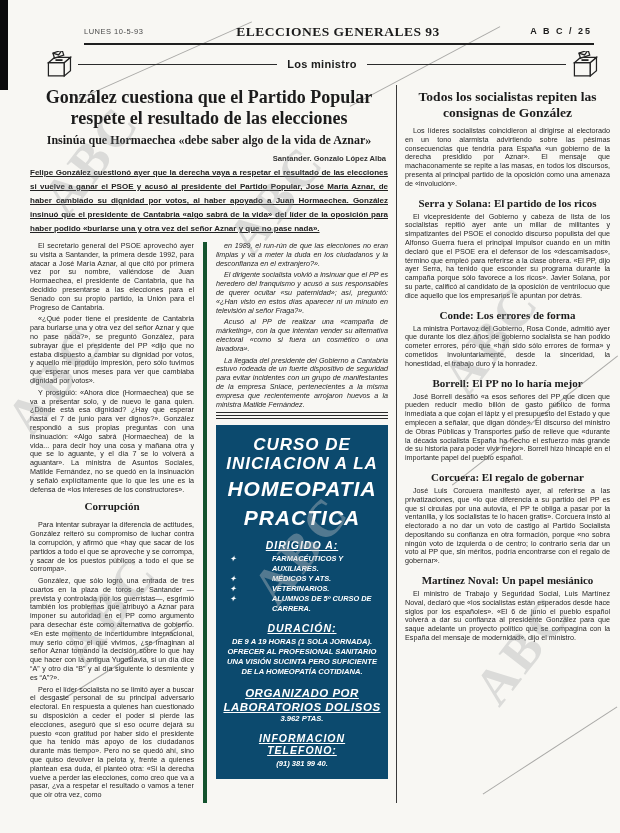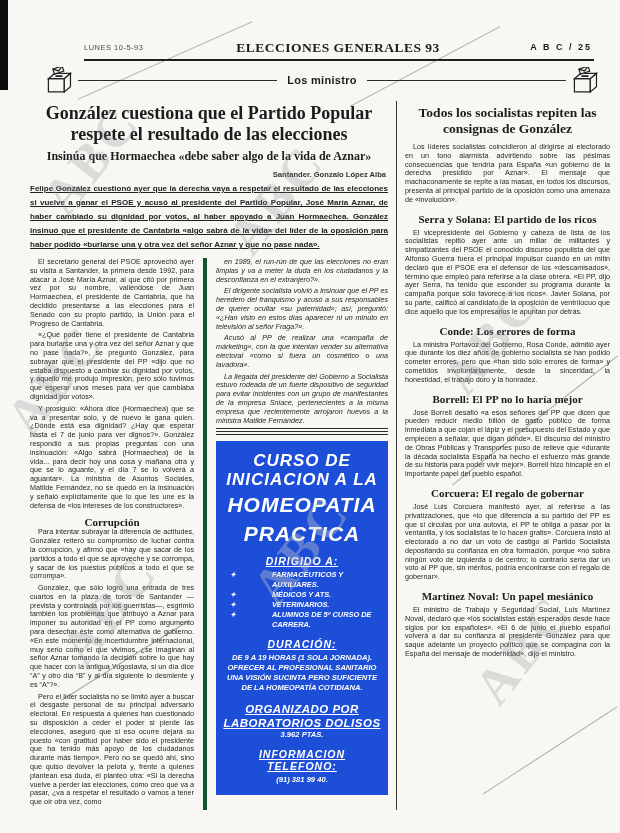--- a/index.html
+++ b/index.html
@@ -3,21 +3,21 @@
 <meta charset="utf-8">
 <style>
   html,body{margin:0;padding:0;background:#888;}
   .page{
     position:relative;width:620px;height:833px;margin:0 auto;
     background:#f8f7f3;color:#1c1c1c;overflow:hidden;
     font-family:"Liberation Sans",sans-serif;
   }
   .corner-bar{position:absolute;left:0;top:0;width:8px;height:90px;background:#0b0b0b;}
   
-  .masthead{position:relative;height:16px;margin:40px 28px 0 84px;}
+  .masthead{position:relative;height:16px;margin:24px 28px 0 84px;}
   .m-date{position:absolute;left:0;top:3px;font-size:7.5px;color:#4a4a4a;letter-spacing:.5px;}
   .m-title{position:absolute;left:0;right:0;text-align:center;top:0;
     font-family:"Liberation Serif",serif;font-weight:bold;font-size:13.5px;letter-spacing:.5px;}
   .m-pageref{position:absolute;right:0;top:2px;font-weight:bold;font-size:9px;letter-spacing:2px;}
   .m-rule{height:0;border-bottom:2.2px solid #1f1f1f;margin:3px 26px 0 84px;}
   .section-bar{display:flex;align-items:center;height:34px;margin:2px 16px 0 40px;}
   .sb-line{flex:1;height:0;border-top:1.6px solid #2b2b2b;}
   .sb-label{font-weight:bold;font-size:11px;padding:0 10px;letter-spacing:.3px;}
   .ballot{flex:0 0 auto;margin:0 4px;}
   .ballot svg{display:block;}
@@ -31,25 +31,25 @@
   .subhead{font-family:"Liberation Serif",serif;font-weight:bold;font-size:12px;
     text-align:center;margin:2px 0 6px 0;}
   .byline{text-align:right;font-size:7.6px;font-weight:bold;color:#333;margin:0 2px 3px 0;}
   .lead{font-size:8px;font-weight:bold;line-height:14px;text-align:justify;margin:0 0 6px 0;color:#222;text-decoration:underline;}
   .cols{display:flex;}
   .col1{width:164px;flex:0 0 164px;}
   .col2{flex:1;border-left:4px solid #14532d;padding-left:9px;margin-left:9px;font-style:italic;}
   .col p{font-size:7.2px;line-height:8.8px;text-align:justify;margin:0 0 3px 0;
     text-indent:8px;color:#262626;}
   .crosshead{font-family:"Liberation Serif",serif;font-weight:bold;font-size:11px;
-    text-align:center;margin:6px 0 0 0;}
+    text-align:center;margin:6px 0 9px 0;}
   
   .sep-rules{height:9px;margin:3px 0 4px 0;
     background:repeating-linear-gradient(to bottom,#2a2a2a 0 1.3px,transparent 1.3px 3px);}
-  .ad{background:#1d4ed8;color:#fff;text-align:center;padding:10px 6px 10px 6px;}
+  .ad{background:#0c4a6e;color:#fff;text-align:center;padding:10px 6px 10px 6px;}
   .ad-t1{font-size:17px;font-weight:bold;line-height:19px;letter-spacing:1px;}
   .ad-t2{font-size:21px;font-weight:bold;line-height:26px;letter-spacing:1px;margin-top:3px;}
   .ad-h{font-size:10.5px;font-weight:bold;text-decoration:underline;letter-spacing:1px;margin:8px 0 3px 0;}
   .ad-li{display:flex;align-items:baseline;text-align:left;font-size:7.4px;font-weight:bold;
     line-height:10px;padding-left:8px;gap:32px;}
   .ad-li .blt{margin-right:4px;font-size:7px;}
   .ad-small{font-size:7.6px;font-weight:bold;line-height:10px;}
   .ad-org{font-size:11.5px;font-weight:bold;text-decoration:underline;line-height:14px;
     letter-spacing:.5px;margin-top:9px;}
   
@@ -138,21 +138,21 @@
           <p>Y prosiguió: «Ahora dice (Hormaechea) que se va a presentar solo, y de nuevo le gana quien. ¿Dónde está esa dignidad? ¿Hay que esperar hasta el 7 de junio para ver dignos?». González respondió a sus propias preguntas con una insinuación: «Algo sabrá (Hormaechea) de la vida... para decir hoy una cosa y mañana otra y que se lo aguante, y el día 7 se lo volverá a aguantar». La ministra de Asuntos Sociales, Matilde Fernández, no se quedó en la insinuación y señaló explícitamente que lo que les une es la defensa de «los intereses de los constructores».</p>
           <h3 class="crosshead">Corrupción</h3>
           <p>Para intentar subrayar la diferencia de actitudes, González reiteró su compromiso de luchar contra la corrupción, y afirmó que «hay que sacar de los partidos a todo el que se aproveche y se corrompa, y sacar de los puestos públicos a todo el que se corrompa».</p>
           <p>González, que sólo logró una entrada de tres cuartos en la plaza de toros de Santander —prevista y controlada por los guerristas—, esgrimió también los problemas que atribuyó a Aznar para imponer su autoridad en el PP como argumento para desechar éste como alternativa de gobierno. «En este momento de incertidumbre internacional, muy serio como el que vivimos, ¿se imaginan al señor Aznar tomando la decisión sobre lo que hay que hacer con la antigua Yugoslavia, si un día dice “A” y otro día “B” y al día siguiente lo desmiente y es “A”?».</p>
           <p>Pero el líder socialista no se limitó ayer a buscar el desgaste personal de su principal adversario electoral. En respuesta a quienes han cuestionado su disposición a ceder el poder si pierde las elecciones, aseguró que si eso ocurre dejará su puesto «con gratitud por haber sido el presidente que ha tenido más apoyo de los ciudadanos durante más tiempo». Pero no se quedó ahí, sino que quiso devolver la pelota y, frente a quienes plantean esa duda, él planteó otra: «Si la derecha vuelve a perder las elecciones, como creo que va a pasar, ¿va a respetar el resultado o vamos a tener que oír otra vez, como</p>
         </div>
         <div class="col col2">
           <p>en 1989, el run-rún de que las elecciones no eran limpias y va a meter la duda en los ciudadanos y la desconfianza en el extranjero?».</p>
           <p>El dirigente socialista volvió a insinuar que el PP es heredero del franquismo y acusó a sus responsables de querer ocultar «su paternidad»; así, preguntó: «¿Han visto en estos días aparecer ni un minuto en televisión al señor Fraga?».</p>
           <p>Acusó al PP de realizar una «campaña de márketing», con la que intentan vender su alternativa electoral «como si fuera un cosmético o una lavadora».</p>
-          <p>La llegada del presidente del Gobierno a Socialista estuvo rodeada de un fuerte dispositivo de seguridad para evitar incidentes con un grupo de manifestantes de la empresa Sniace, pertenecientes a la misma empresa que recientemente arrojaron huevos a la ministra Matilde Fernández.</p>
+          <p>La llegada del presidente del Gobierno a Cantabria estuvo rodeada de un fuerte dispositivo de seguridad para evitar incidentes con un grupo de manifestantes de la empresa Sniace, pertenecientes a la misma empresa que recientemente arrojaron huevos a la ministra Matilde Fernández.</p>
           <div class="sep-rules"></div>
 
           <div class="ad">
             <div class="ad-t1">CURSO DE</div>
             <div class="ad-t1">INICIACION A LA</div>
             <div class="ad-t2">HOMEOPATIA</div>
             <div class="ad-t2">PRACTICA</div>
             <div class="ad-h">DIRIGIDO A:</div>
             <div class="ad-li">
                 <span class="blt">✦</span>

